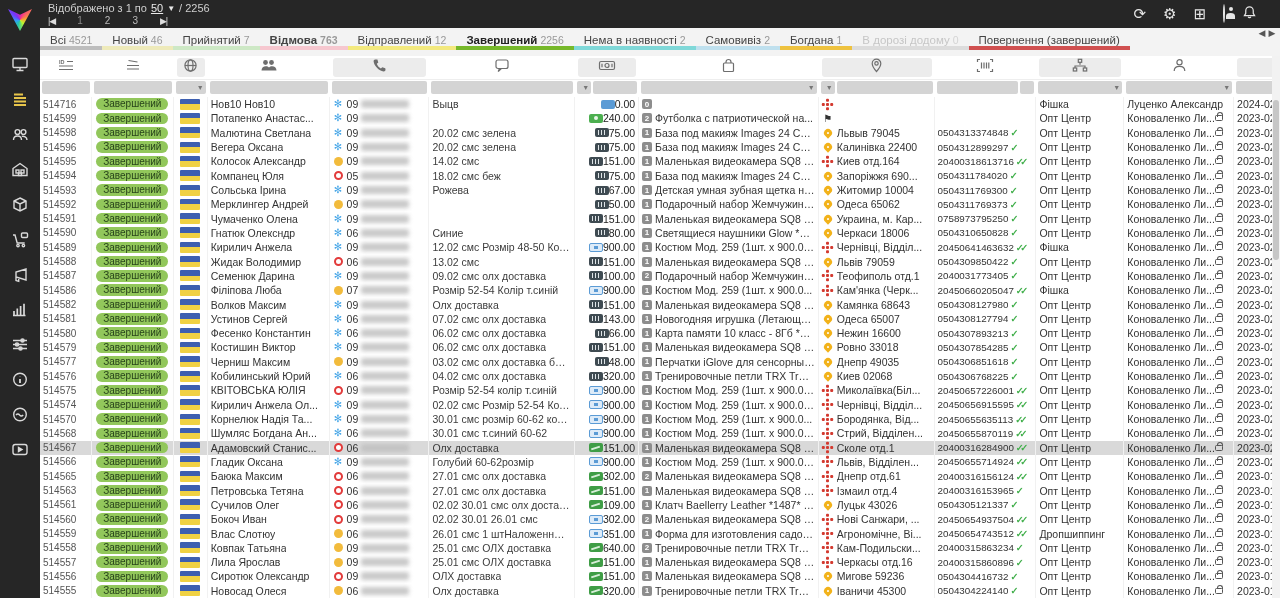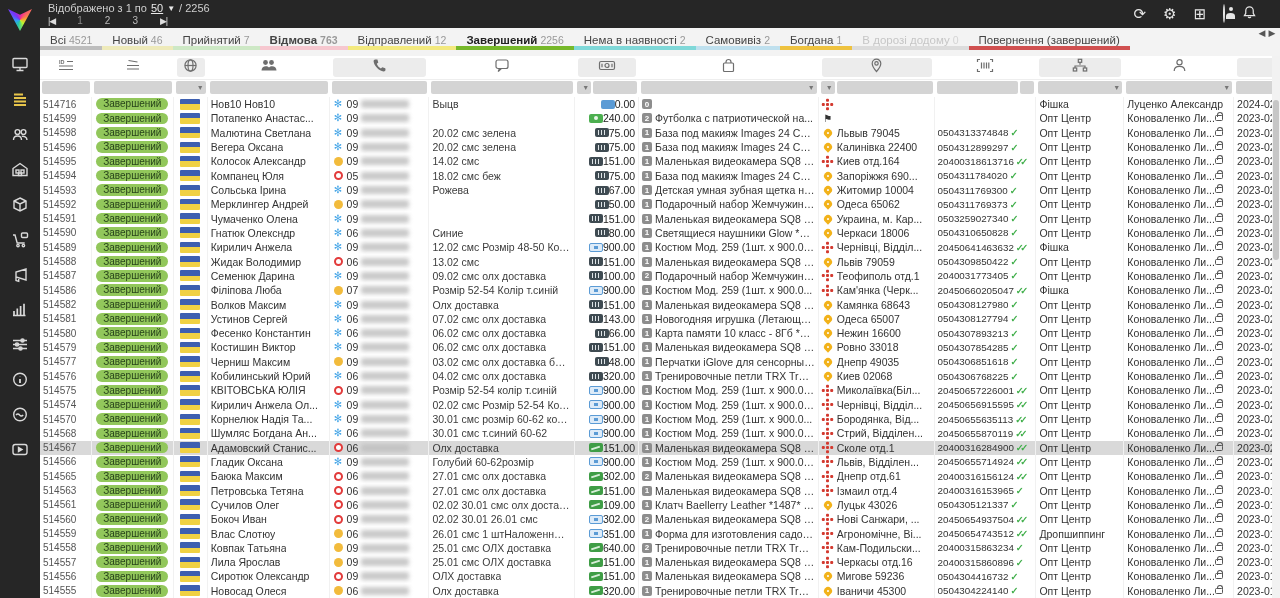--- a/index.html
+++ b/index.html
@@ -845,21 +845,21 @@
           <span class="qty">1</span>
           <span class="tx">Маленькая видеокамера SQ8 *...</span>
         </div>
         <div class="cell c-dl">
           <span class="dl-i">
             <span class="up"></span>
           </span>
           <span class="tx">Украина, м. Кар...</span>
         </div>
         <div class="cell c-tn">
-          <span class="tx">0503259027340</span>
+          <span class="tx">0758973795250</span>
           <span class="chk">✓</span>
         </div>
         <div class="cell c-ch">
           <span class="tx">Опт Центр</span>
         </div>
         <div class="cell c-mg">
           <span class="tx">Коноваленко Ли...</span>
           <span class="lockic"></span>
         </div>
         <div class="cell c-dt">

